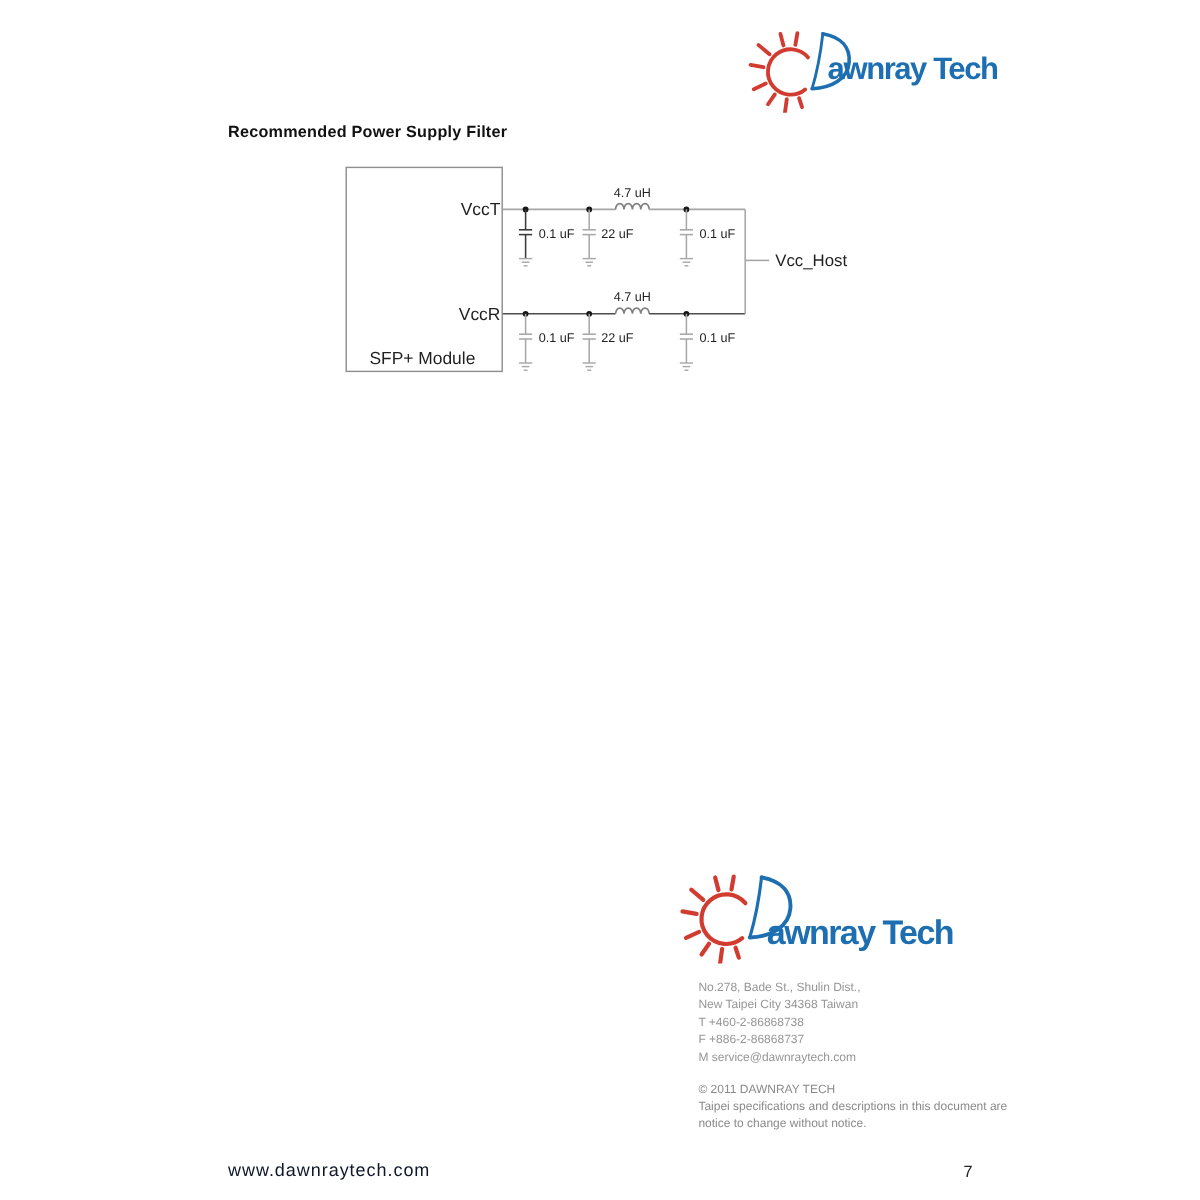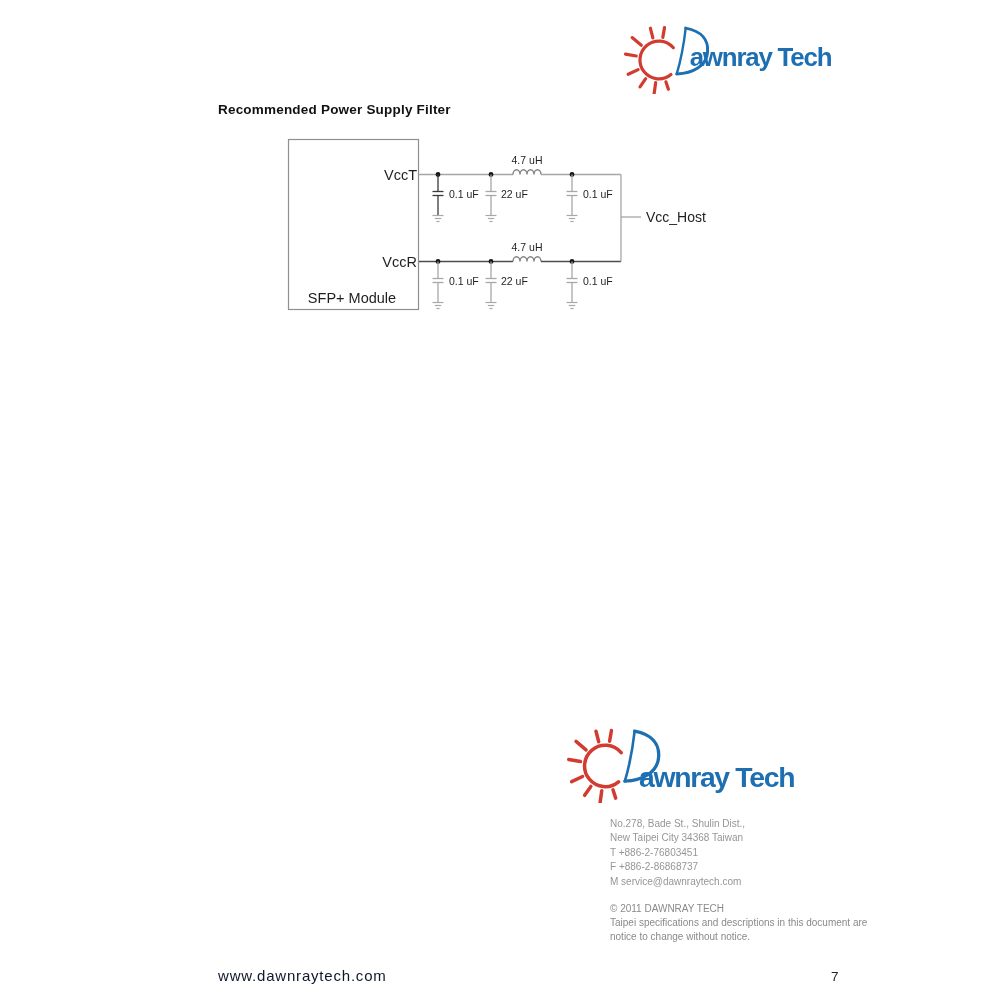--- a/index.html
+++ b/index.html
@@ -1,20 +1,20 @@
 <!DOCTYPE html>
 <html style="--brand-blue: #1d6fb2; --brand-red: #d23b2f; --wire-gray: #a6a6a6; --wire-dark: #4d4d4d; --comp-gray: #a8a8a8; --comp-dark: #3a3a3a; --coil-gray: #808080; --text-dark: #1f1f1f; --text-gray: #969696;"><head>
 <meta charset="utf-8">
 <style>
   html,body{margin:0;padding:0;}
   body{
     width:1000px;height:1000px;position:relative;background:#ffffff;
     font-family:"Liberation Sans",sans-serif;overflow:hidden;
   }
-  .abs{position:absolute;margin-left:28px;}
+  .abs{position:absolute;}
 
   
   .doc-title{
     left:190px;top:102px;font-size:13.5px;font-weight:bold;color:#111;
     letter-spacing:0.2px;
   }
 
   
   .logo{position:absolute;}
   .logo-top{left:623px;top:16px;width:211px;height:78px;}
@@ -155,21 +155,21 @@
 </svg>
 
 <svg class="logo logo-bottom" viewBox="0 0 212 78">
   <use href="#logo-mark"></use>
   <text class="logo-text" x="67" y="63">awnray Tech</text>
 </svg>
 
 <div class="abs contact-block">
   <div>No.278, Bade St., Shulin Dist.,</div>
   <div>New Taipei City 34368 Taiwan</div>
-  <div>T +886-2-76803451</div>
+  <div>T +460-2-86868738</div>
   <div>F +886-2-86868737</div>
   <div>M service@dawnraytech.com</div>
 </div>
 
 <div class="abs legal-block">
   <div>© 2011 DAWNRAY TECH</div>
   <div>Taipei specifications and descriptions in this document are</div>
   <div>notice to change without notice.</div>
 </div>
 

